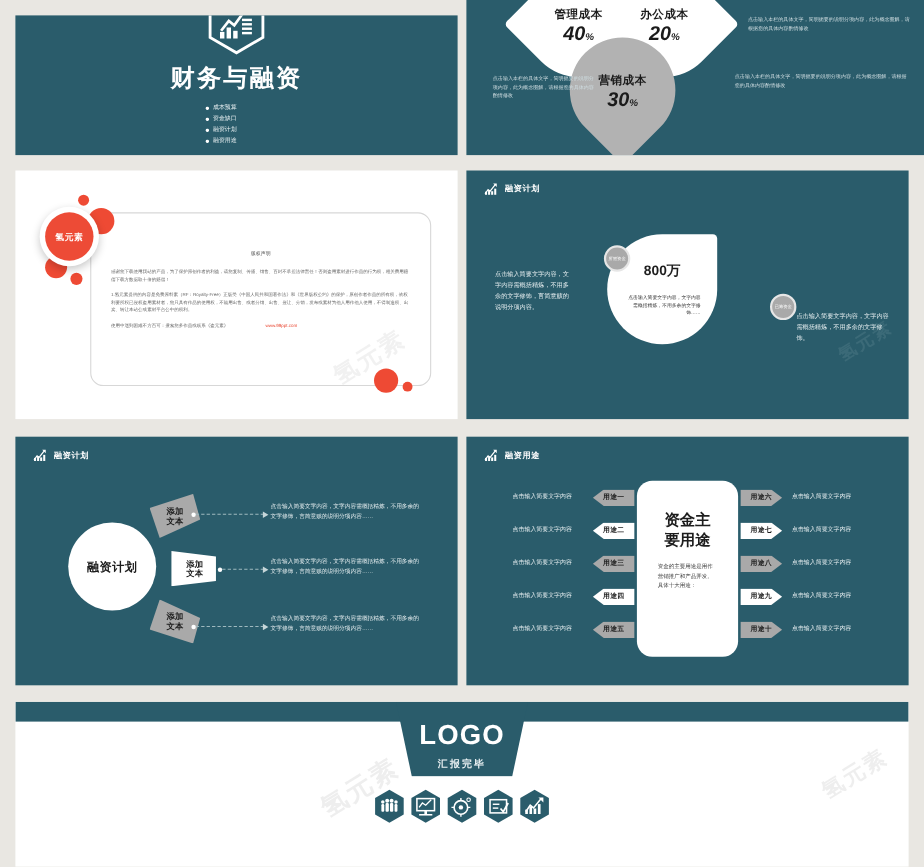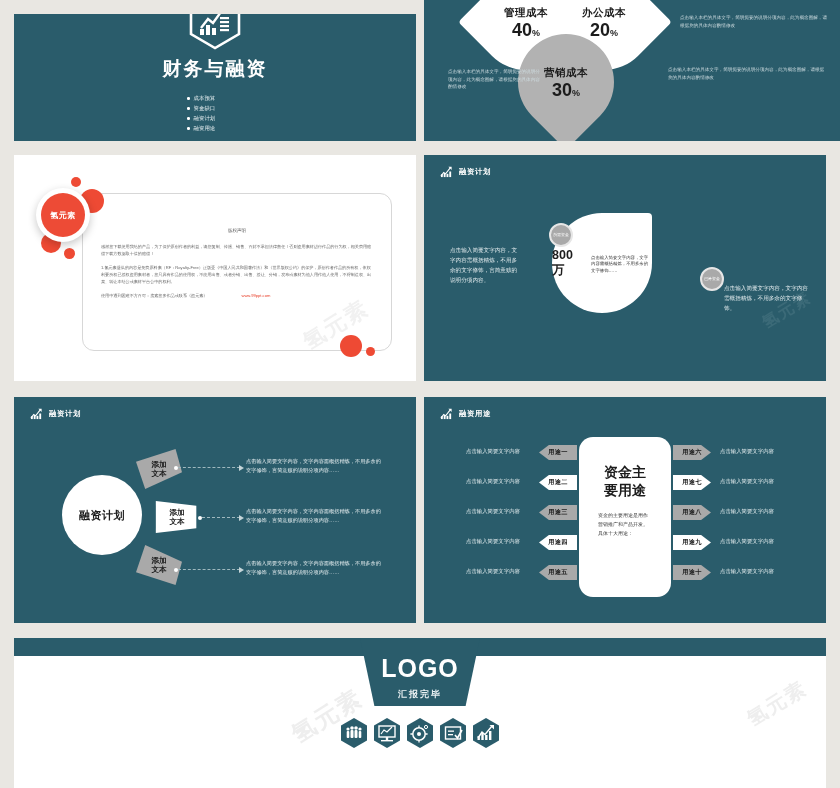--- a/index.html
+++ b/index.html
@@ -24,21 +24,21 @@
   #s7 { left:14px;  top:638px; width:812px; height:150px; background:#fff; }
 
   
   .hexlogo {
     position:absolute; left:50%; top:-26px; transform:translateX(-50%);
     width:56px; height:62px;
   }
   .hexlogo svg { width:100%; height:100%; display:block; }
   .s1-title {
     position:absolute; top:42px; left:0; right:0; text-align:center;
-    color:#fff; font-size:19px; font-weight:bold; letter-spacing:2px;
+    color:#fff; font-size:22px; font-weight:bold; letter-spacing:2px;
   }
   .s1-bullets {
     position:absolute; top:80px; left:0; right:0;
     display:flex; flex-direction:column; align-items:center; gap:1px;
   }
   .s1-bullets li {
     list-style:none; color:#e7eff1; font-size:5.4px; line-height:9px;
     display:flex; align-items:center; gap:4px; width:56px;
   }
   .s1-bullets li::before {
@@ -52,21 +52,21 @@
   .petal .blob {
     width:100%; height:100%;
     border-radius:50% 50% 50% 4px;
   }
   .petal .lbl {
     position:absolute; inset:0;
     display:flex; flex-direction:column; align-items:center; justify-content:center;
     color:#1b1b1b;
   }
   .petal .lbl .name { font-size:10.5px; font-weight:bold; letter-spacing:.5px; }
-  .petal .lbl .num  { font-size:18px; font-weight:bold; line-height:1; margin-top:1px; }
+  .petal .lbl .num  { font-size:18px; font-weight:bold; line-height:1; margin-top:1px;font-style:italic; }
   .petal .lbl .num small { font-size:9px; }
 
   
   #pw-top   { left:62px; top:-42px;  }
   #pw-top .blob   { background:#b2b2b2; transform:rotate(135deg); }
   #pw-left  { left:-6px; top:22px; }
   #pw-left .blob  { background:#ffffff; transform:rotate(45deg); }
   #pw-right { left:72px; top:22px; }
   #pw-right .blob { background:#ffffff; transform:rotate(225deg); }
   #pw-bot   { left:34px; top:82px; }
@@ -112,22 +112,22 @@
     position:absolute; left:16px; top:10px;
     display:flex; align-items:center; gap:6px;
   }
   .panel-head .ic { width:13px; height:13px; }
   .panel-head .ic svg { width:100%; height:100%; display:block; }
   .panel-head .tt { color:#fff; font-size:7.4px; font-weight:bold; letter-spacing:.6px; }
 
   
   .drop {
     position:absolute; background:#fff;
-    display:flex; flex-direction:row; align-items:center; justify-content:center;
-    color:#1d1d1d; text-align:left;gap:10px;
+    display:flex; flex-direction:column; align-items:center; justify-content:center;
+    color:#1d1d1d; text-align:right;gap:10px;
   }
   #drop-a { left:128px; top:58px; width:100px; height:100px;
             border-radius:50% 4px 50% 50%; }
   #drop-b { left:212px; top:105px; width:82px; height:82px;
             border-radius:50% 50% 50% 4px; }
   .drop .amt { font-size:12.5px; font-weight:bold; }
   #drop-b .amt { font-size:11px; }
   .drop .sub { font-size:4.4px; line-height:6.6px; color:#333; margin-top:3px; }
   #drop-a .sub { width:70px; }
   #drop-b .sub { width:58px; }

